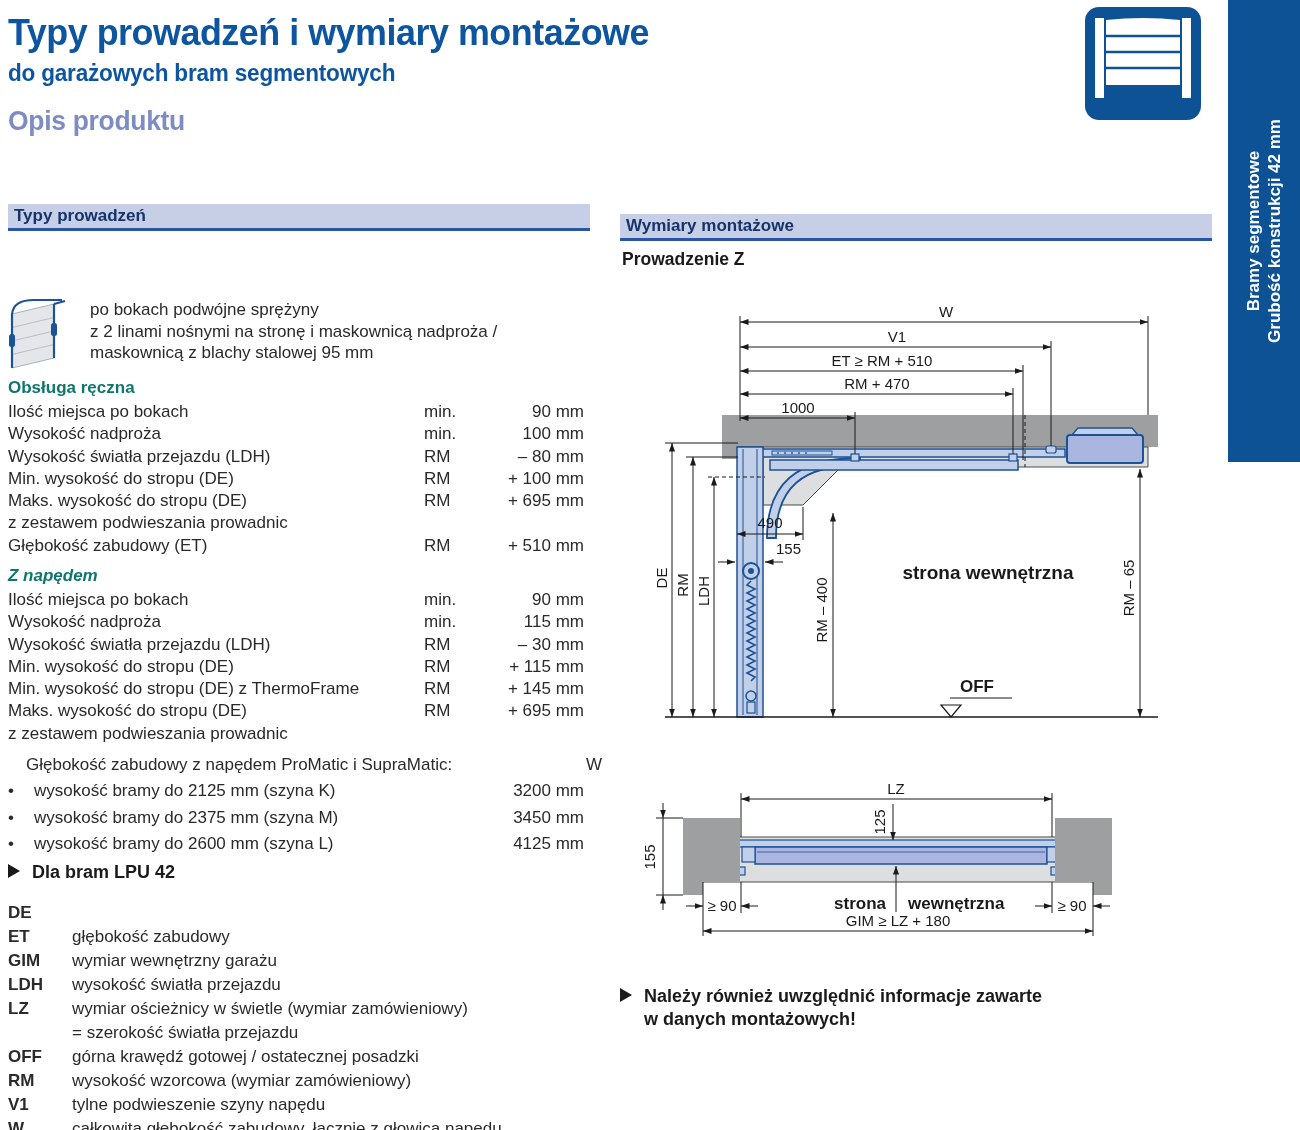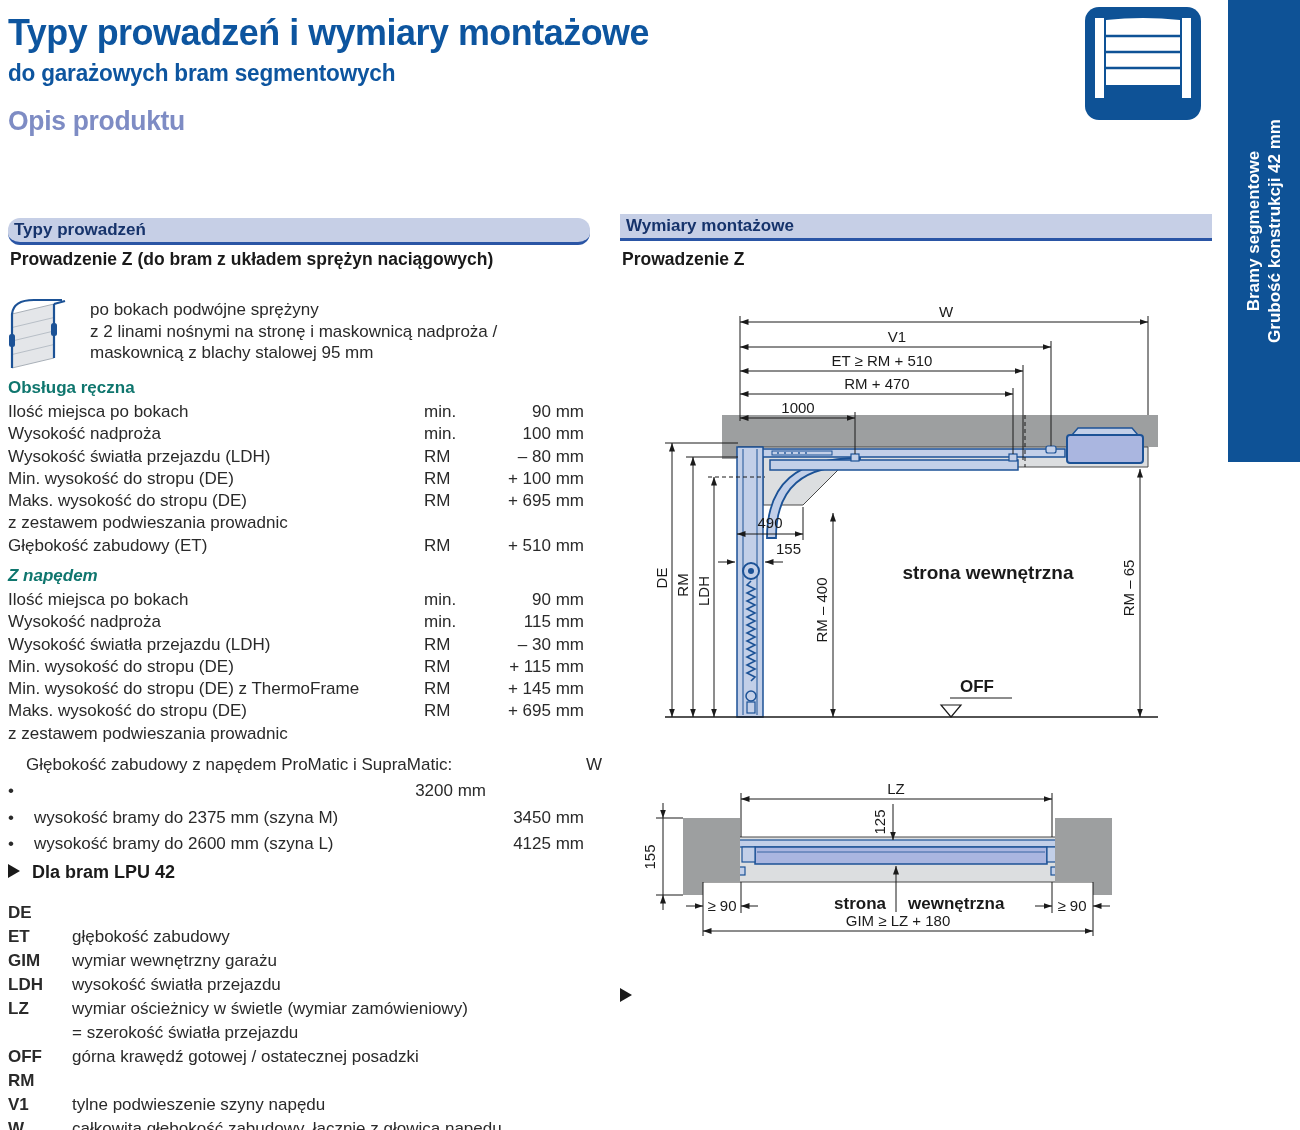--- a/index.html
+++ b/index.html
@@ -60,22 +60,21 @@
     </svg>
   </div>
 
   <div class="abs" id="banner">
     <div class="inner">
       <span>Bramy segmentowe</span>
       <span>Grubość konstrukcji 42 mm</span>
     </div>
   </div>
 
-  <div class="abs secbar" style="left:8px;top:218px;width:576px;border-radius:12px;">Typy prowadzeń</div>
-  <div class="abs subt" style="left:10px;top:249px;">Prowadzenie Z (do bram z układem sprężyn naciągowych)</div>
+  <div class="abs secbar" style="left:8px;top:204px;width:576px;">Typy prowadzeń</div>
 
   <div class="abs" style="left:4px;top:296px;">
     <svg width="62" height="82" viewBox="0 0 62 82">
       <polygon points="8,18 50,8 50,62 8,72" fill="#e4e6e9" stroke="#a9b0b8" stroke-width="1"></polygon>
       <line x1="8" y1="31.5" x2="50" y2="21.5" stroke="#b8bfc7" stroke-width="1"></line>
       <line x1="8" y1="45" x2="50" y2="35" stroke="#b8bfc7" stroke-width="1"></line>
       <line x1="8" y1="58.5" x2="50" y2="48.5" stroke="#b8bfc7" stroke-width="1"></line>
       <line x1="8" y1="18" x2="8" y2="72" stroke="#1c5296" stroke-width="2.2"></line>
       <line x1="50" y1="8" x2="50" y2="62" stroke="#1c5296" stroke-width="2.2"></line>
       <path d="M8 18 C9 8 18 4 30 4 L58 4" fill="none" stroke="#1c5296" stroke-width="2.2"></path>
@@ -181,20 +180,21 @@
     </div>
 
   <div class="abs dhead" style="left:26px;top:754px;width:576px;">
     <span>Głębokość zabudowy z napędem ProMatic i SupraMatic:</span>
     <span class="val">W</span>
   </div>
   <div class="abs" style="left:8px;top:778px;width:576px;">
 
       <div class="drow">
         <span>•</span>
+        <span>wysokość bramy do 2125 mm (szyna K)</span>
         <span class="val">3200 mm</span>
       </div>
 
       <div class="drow">
         <span>•</span>
         <span>wysokość bramy do 2375 mm (szyna M)</span>
         <span class="val">3450 mm</span>
       </div>
 
       <div class="drow">
@@ -236,20 +236,21 @@
 = szerokość światła przejazdu</span>
       </div>
 
       <div class="lrow">
         <span class="term">OFF</span>
         <span class="desc">górna krawędź gotowej / ostatecznej posadzki</span>
       </div>
 
       <div class="lrow">
         <span class="term">RM</span>
+        <span class="desc">wysokość wzorcowa (wymiar zamówieniowy)</span>
       </div>
 
       <div class="lrow">
         <span class="term">V1</span>
         <span class="desc">tylne podwieszenie szyny napędu</span>
       </div>
 
       <div class="lrow">
         <span class="term">W</span>
         <span class="desc">całkowita głębokość zabudowy, łącznie z głowicą napędu</span>
@@ -403,15 +404,17 @@
       <text class="medlbl" x="256" y="131" text-anchor="end">strona</text>
       <text class="medlbl" x="278" y="131" text-anchor="start">wewnętrzna</text>
 
       <line x1="73" y1="153" x2="463" y2="153" stroke="#1a1a1a" stroke-width="1" marker-start="url(#arr2)" marker-end="url(#arr2)"></line>
       <text class="dimlbl" x="268" y="148" text-anchor="middle">GIM ≥ LZ + 180</text>
     </svg>
   </div>
 
   <div class="abs" style="left:620px;top:985px;display:flex;width:580px;">
     <span class="marker"></span>
+    <span class="note" style="white-space:pre-line;">Należy również uwzględnić informacje zawarte
+w danych montażowych!</span>
   </div>
 
 </div>
 
 </body></html>

